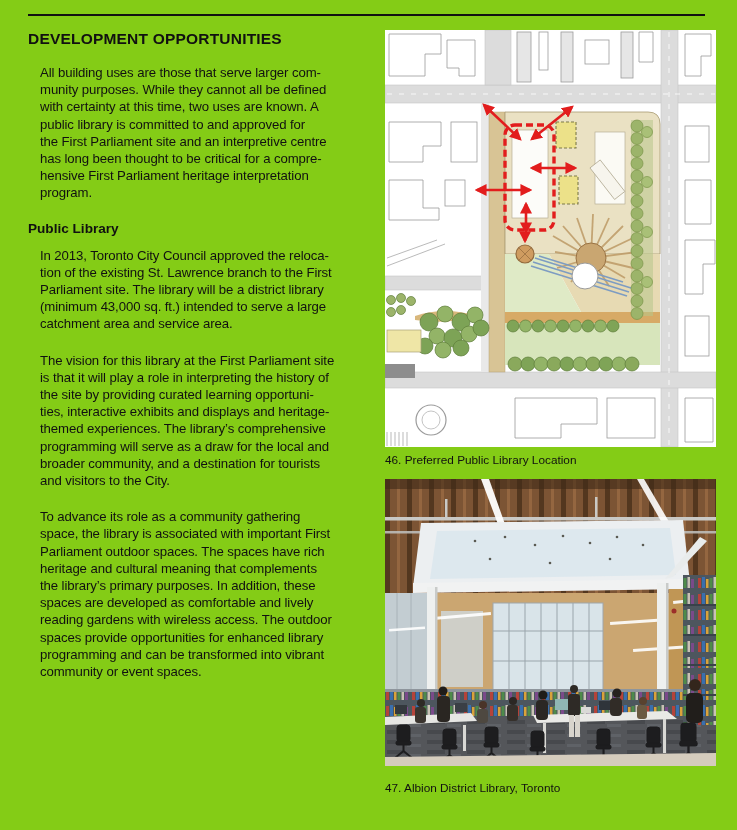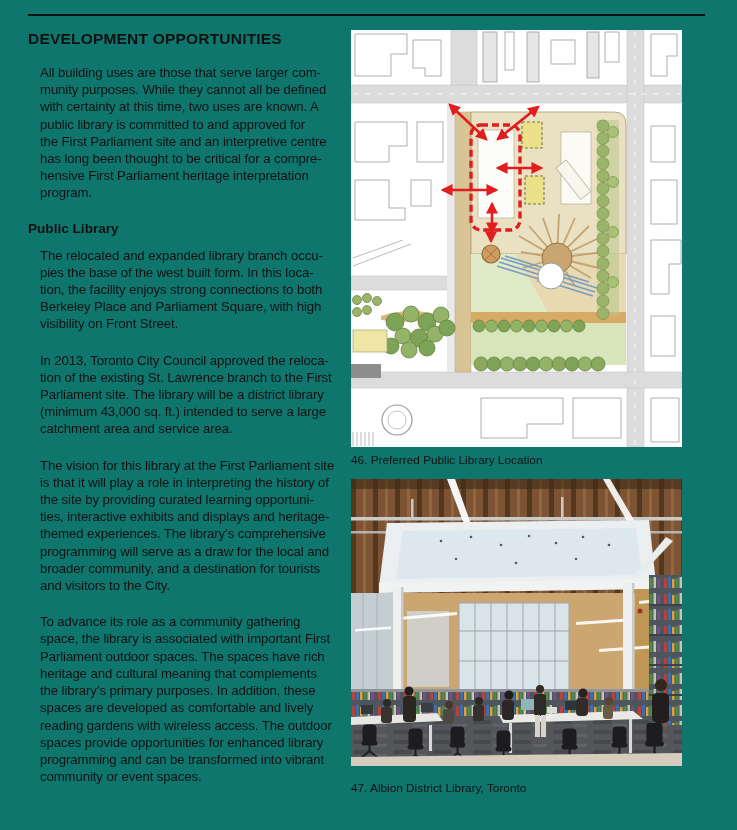--- a/index.html
+++ b/index.html
@@ -1,23 +1,23 @@
 <!DOCTYPE html>
 <html style="--accent-red: #e21d1d; --site-beige: #eae1c3; --tan-strip: #d8c495; --yellow-parcel: #ece189; --lawn-green: #d7e5bb; --lawn-light: #dfeac6; --tree-green: #7da356; --street-gray: #dcdcdc; --path-tan: #d7aa66;"><head>
 <meta charset="utf-8">
 <style>
   html,body{margin:0;padding:0;background:#fff;}
-  .page{position:relative;width:737px;height:830px;background:#0f766e;
+  .page{position:relative;width:737px;height:830px;background:#84cc16;
         font-family:"Liberation Sans","DejaVu Sans",sans-serif;color:#111;overflow:hidden;}
   .top-rule{position:absolute;left:28px;top:14px;width:677px;height:2px;background:#111;}
   .left-col{position:absolute;left:28px;top:30px;width:342px;}
   .left-col h1{font-size:15.5px;font-weight:700;letter-spacing:.2px;margin:0 0 16px 0;}
   .left-col h2{font-size:13.6px;font-weight:700;margin:0 0 11px 0;}
   .body-p{font-size:13.2px;line-height:17.2px;letter-spacing:-.1px;margin:0 0 19px 12px;white-space:pre-line;}
-  .right-col{position:absolute;left:351px;top:30px;width:331px;}
+  .right-col{position:absolute;left:385px;top:30px;width:331px;}
   figure{margin:0;}
   figure svg{display:block;}
   figcaption{font-size:11.8px;line-height:14px;margin-top:6px;color:#111;}
   .photo-fig{margin-top:12px;}
   .photo-fig figcaption{margin-top:15px;}
 </style>
 </head>
 <body>
 
 <div class="page">
@@ -28,25 +28,20 @@
     <h1>DEVELOPMENT OPPORTUNITIES</h1>
     <p class="body-p">All building uses are those that serve larger com-
 munity purposes. While they cannot all be defined
 with certainty at this time, two uses are known. A
 public library is committed to and approved for
 the First Parliament site and an interpretive centre
 has long been thought to be critical for a compre-
 hensive First Parliament heritage interpretation
 program.</p>
     <h2>Public Library</h2>
-    <p class="body-p">The relocated and expanded library branch occu-
-pies the base of the west built form. In this loca-
-tion, the facility enjoys strong connections to both
-Berkeley Place and Parliament Square, with high
-visibility on Front Street.</p>
     <p class="body-p">In 2013, Toronto City Council approved the reloca-
 tion of the existing St. Lawrence branch to the First
 Parliament site. The library will be a district library
 (minimum 43,000 sq. ft.) intended to serve a large
 catchment area and service area.</p>
     <p class="body-p">The vision for this library at the First Parliament site
 is that it will play a role in interpreting the history of
 the site by providing curated learning opportuni-
 ties, interactive exhibits and displays and heritage-
 themed experiences. The library’s comprehensive

